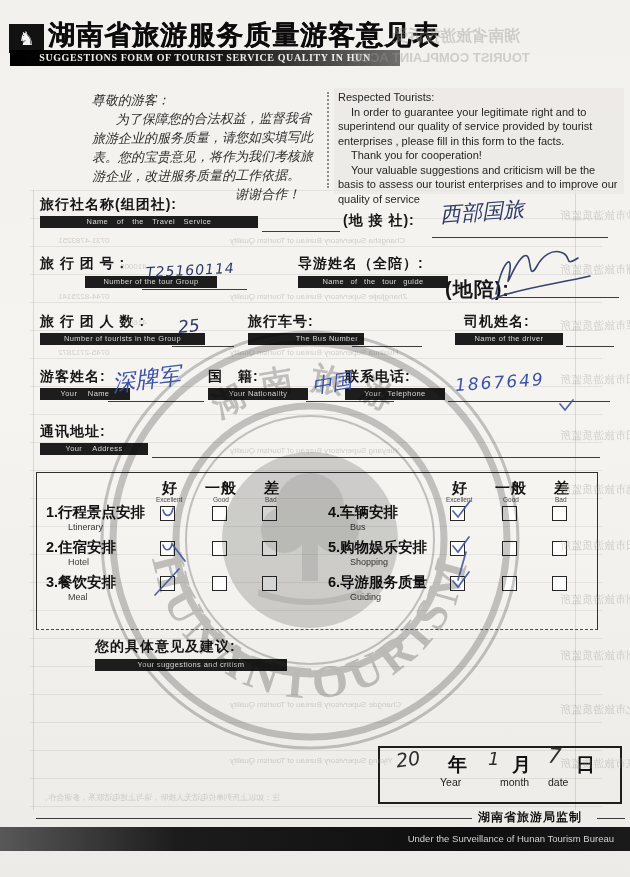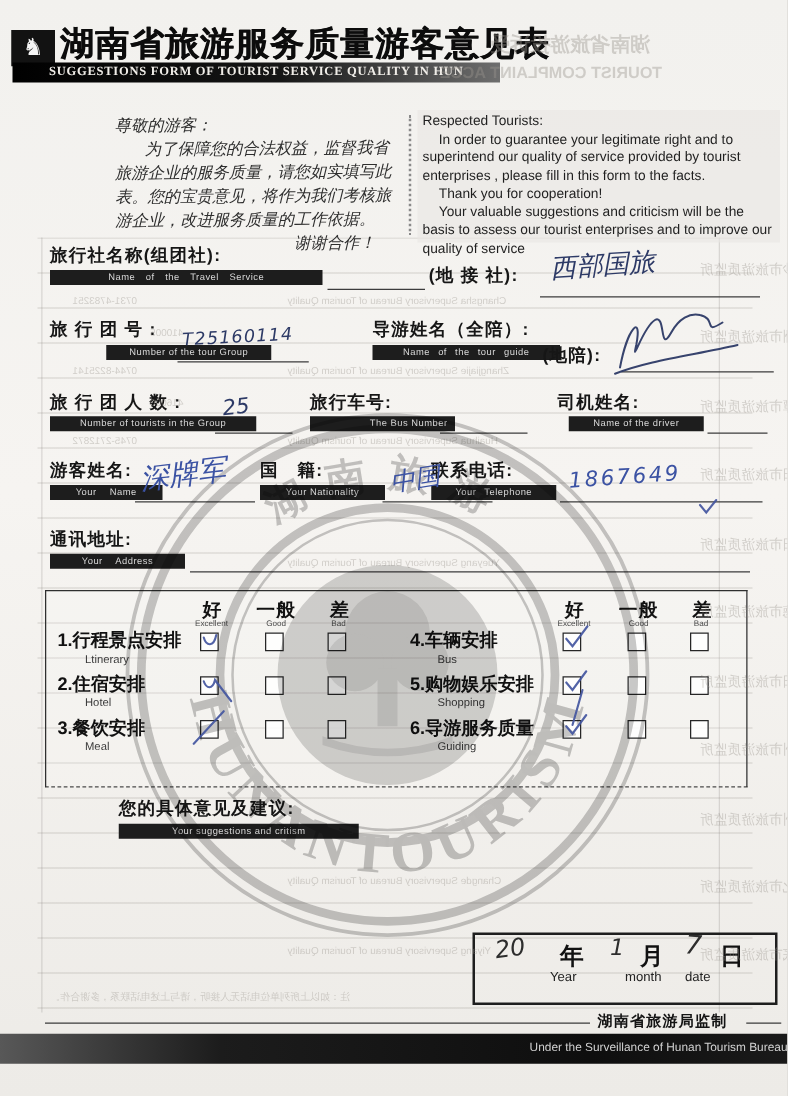--- a/index.html
+++ b/index.html
@@ -38,21 +38,21 @@
     text-align:center;line-height:29px;font-size:19px;}
   .rating-box{position:absolute;left:36px;top:472px;width:562px;height:158px;box-sizing:border-box;
     border:1.3px solid #2f2f2f;border-bottom:1.3px dashed #4a4a4a;background:rgba(255,255,255,.15);}
   .date-box{position:absolute;left:378px;top:746px;width:244px;height:58px;box-sizing:border-box;border:2px solid #1e1e1e;}
   .date-zh{position:absolute;font-size:19px;font-weight:bold;color:#111;}
   .date-en{position:absolute;font-size:10.5px;color:#222;}
   .foot-rule{position:absolute;top:818px;border-top:1.5px solid #3b3b3b;height:1px;}
   .foot-cn{position:absolute;left:478px;top:809px;font-size:12px;font-weight:bold;color:#141414;letter-spacing:1px;}
   .foot-bar{position:absolute;left:0;top:827px;width:630px;height:24px;
     background:linear-gradient(90deg,#585858 0%,#1c1c1c 28%,#0e0e0e 75%,#1a1a1a 100%);
-    color:#d2d2d2;font-size:9.5px;line-height:24px;text-align:right;box-sizing:border-box;}
+    color:#d2d2d2;font-size:9.5px;line-height:24px;text-align:right;padding-right:16px;box-sizing:border-box;}
   .stamp{position:absolute;left:95px;top:325px;width:430px;height:430px;z-index:5;opacity:.48;
     mix-blend-mode:multiply;pointer-events:none;}
   .overlay-ink{position:absolute;left:0;top:0;width:630px;height:877px;z-index:6;pointer-events:none;}
 </style>
 </head>
 <body>
 
 <div class="page">
 
   <div class="gridlines"></div>
@@ -113,31 +113,31 @@
   <div class="lbl" style="left:343px;top:212px;">(地 接 社):</div>
   <div class="ink ink-a" style="left:440px;top:198px;font-size:21px;transform:rotate(-4deg);">西部国旅</div>
   <div class="uline" style="left:432px;top:236px;width:176px;"></div>
 
   <div class="lbl" style="left:40px;top:255px;">旅 行 团 号 :</div>
   <div class="sub" style="left:40px;top:276px;width:132px;margin-left:45px;">Number of the tour Group</div>
   <div class="ink ink-a" style="left:146px;top:262px;font-size:14px;transform:rotate(-3deg);letter-spacing:1px;">T25160114</div>
   <div class="uline" style="left:142px;top:288px;width:105px;"></div>
   <div class="lbl" style="left:298px;top:255px;">导游姓名（全陪）:</div>
   <div class="sub" style="left:298px;top:276px;width:150px;word-spacing:4px;">Name of the tour guide</div>
-  <div class="lbl" style="left:434px;top:276px;font-size:14px;">(地陪):</div>
+  <div class="lbl" style="left:445px;top:276px;font-size:20px;">(地陪):</div>
   <div class="uline" style="left:497px;top:296px;width:122px;"></div>
 
   <div class="lbl" style="left:40px;top:313px;">旅 行 团 人 数 :</div>
   <div class="sub" style="left:40px;top:333px;width:165px;">Number of tourists in the Group</div>
   <div class="ink ink-a" style="left:178px;top:316px;font-size:17px;transform:rotate(-6deg);">25</div>
   <div class="uline" style="left:172px;top:345px;width:62px;"></div>
   <div class="lbl" style="left:248px;top:313px;">旅行车号:</div>
   <div class="sub" style="left:248px;top:333px;width:116px;padding-left:45px;">The Bus Number</div>
   <div class="uline" style="left:352px;top:345px;width:70px;"></div>
-  <div class="lbl" style="left:446px;top:313px;">司机姓名:</div>
+  <div class="lbl" style="left:464px;top:313px;">司机姓名:</div>
   <div class="sub" style="left:455px;top:333px;width:108px;">Name of the driver</div>
   <div class="uline" style="left:566px;top:345px;width:48px;"></div>
 
   <div class="lbl" style="left:40px;top:368px;">游客姓名:</div>
   <div class="sub" style="left:40px;top:388px;width:90px;word-spacing:8px;">Your Name</div>
   <div class="ink ink-b" style="left:112px;top:364px;font-size:23px;transform:rotate(-7deg);">深牌军</div>
   <div class="uline" style="left:108px;top:400px;width:96px;"></div>
   <div class="lbl" style="left:208px;top:368px;">国　籍:</div>
   <div class="sub" style="left:208px;top:388px;width:100px;">Your Nationality</div>
   <div class="ink ink-b" style="left:312px;top:370px;font-size:20px;transform:rotate(-9deg);">中国</div>

